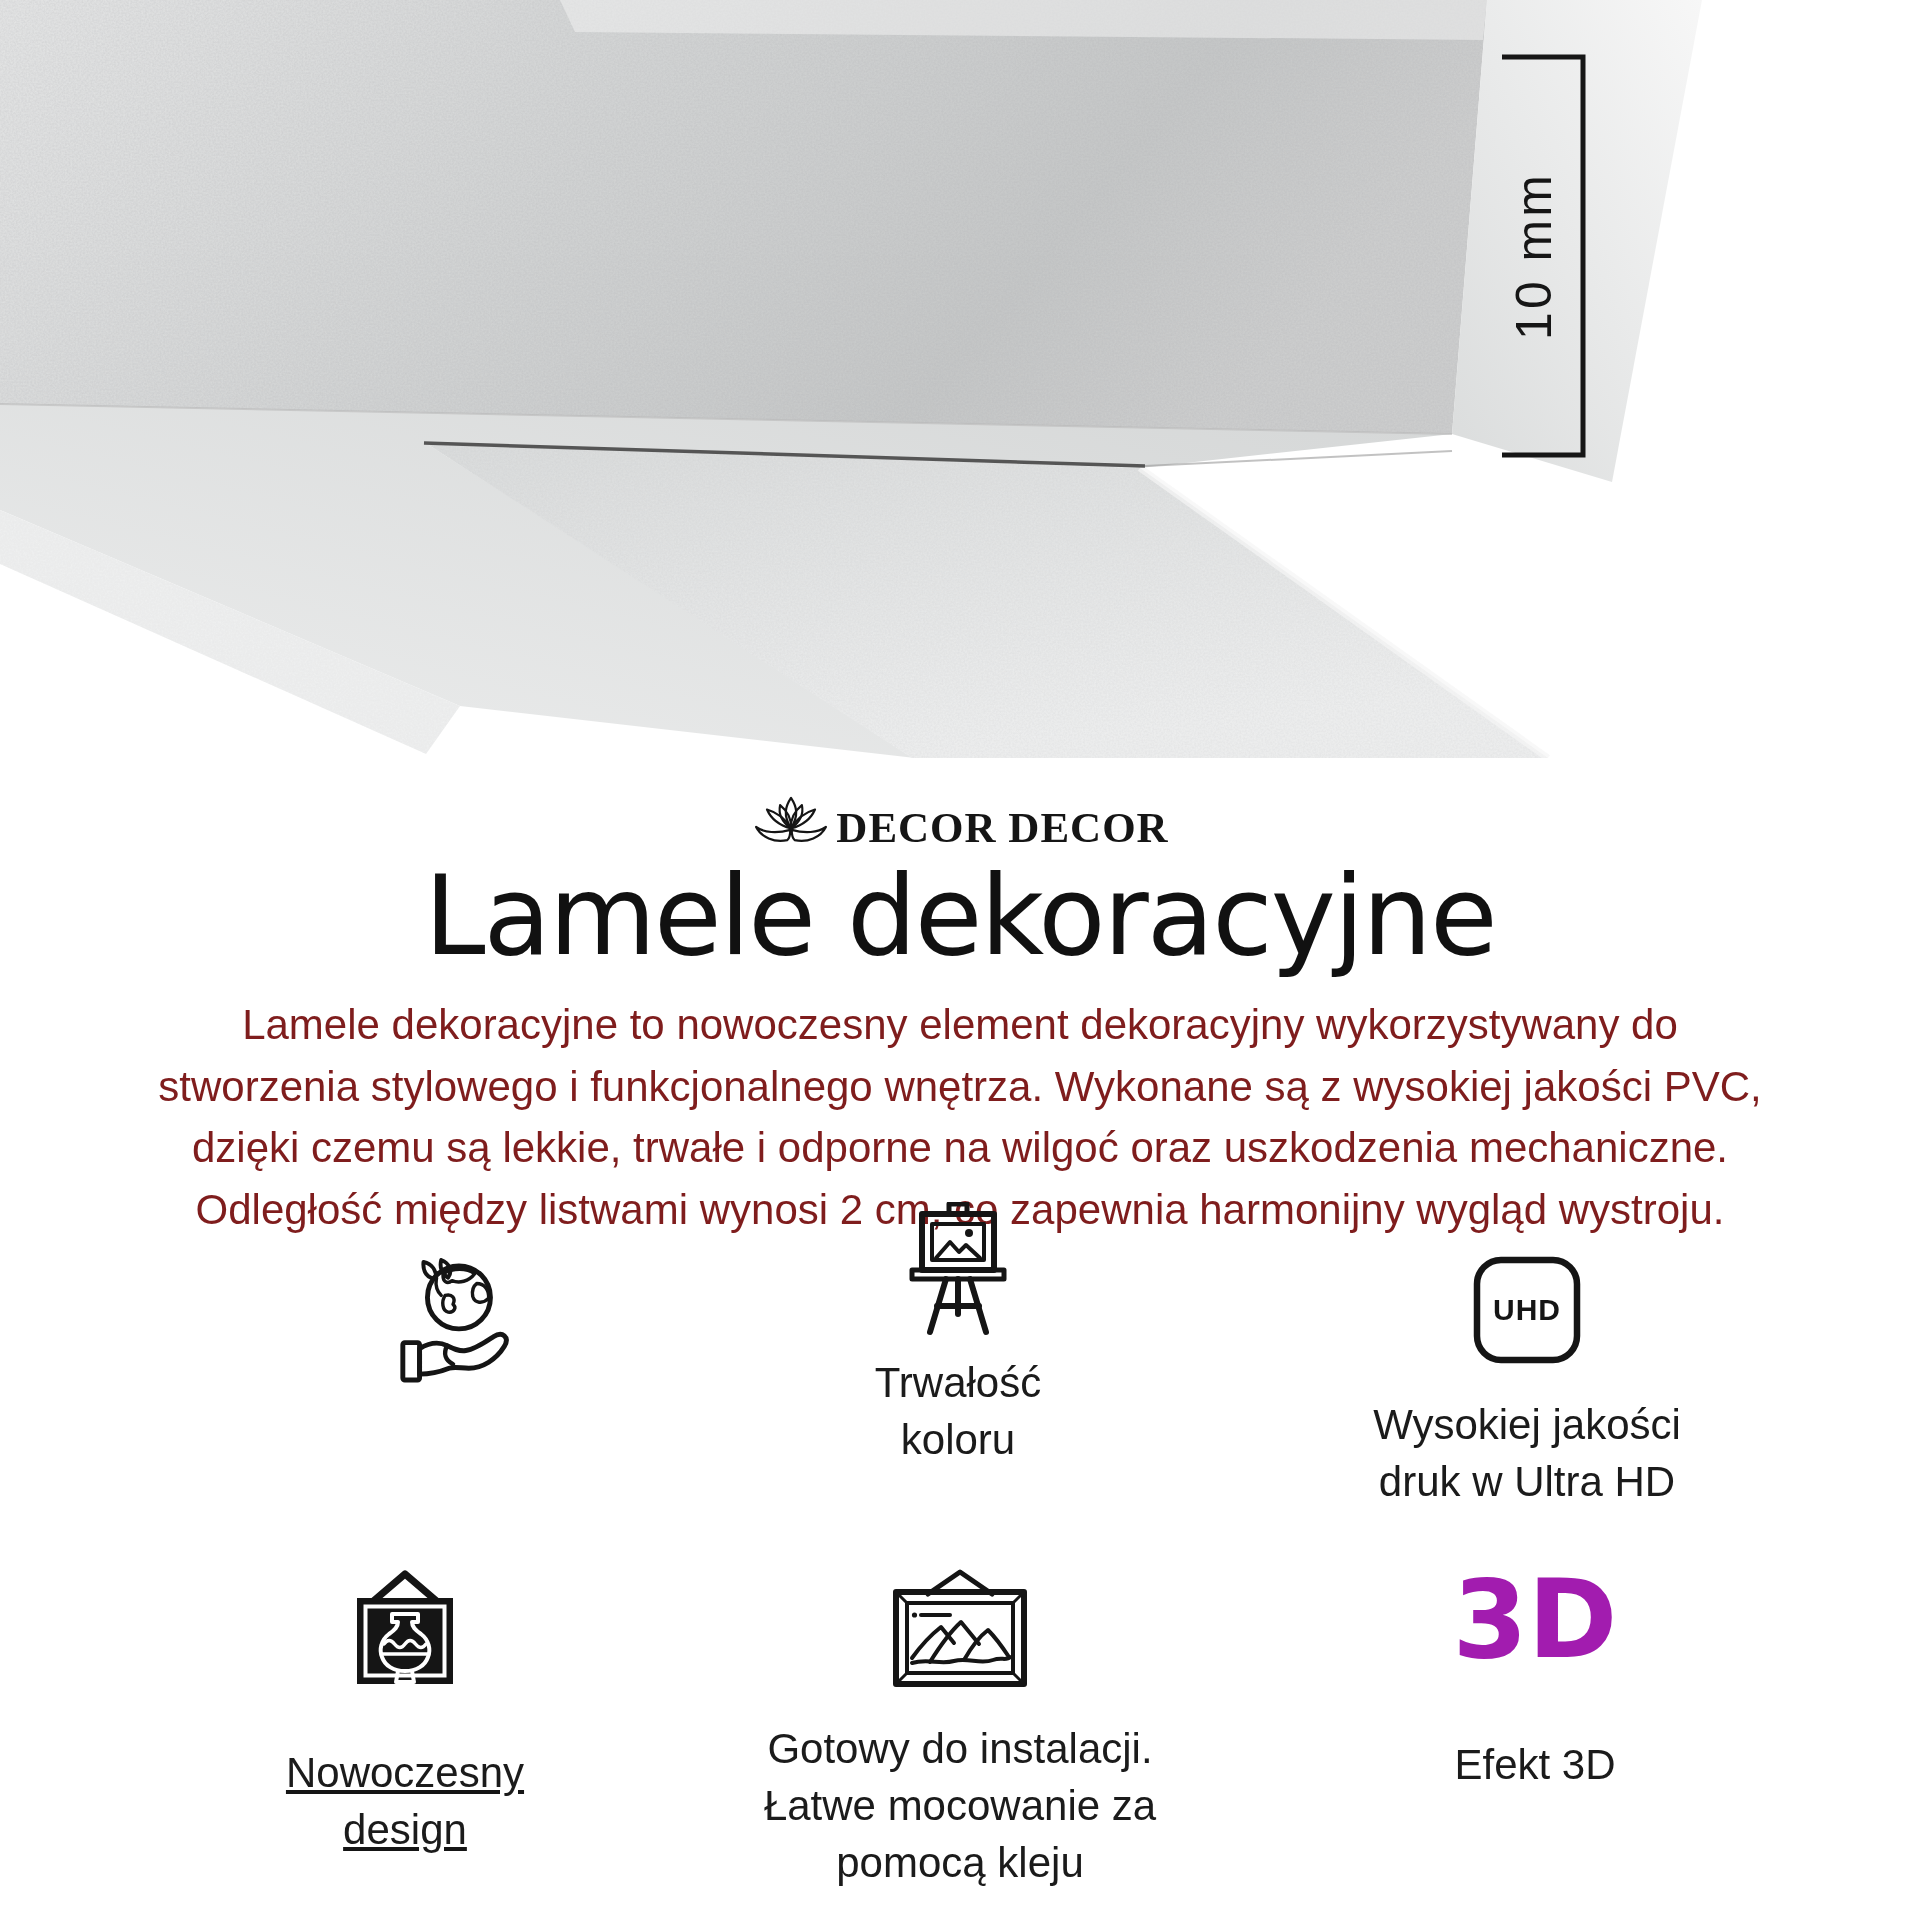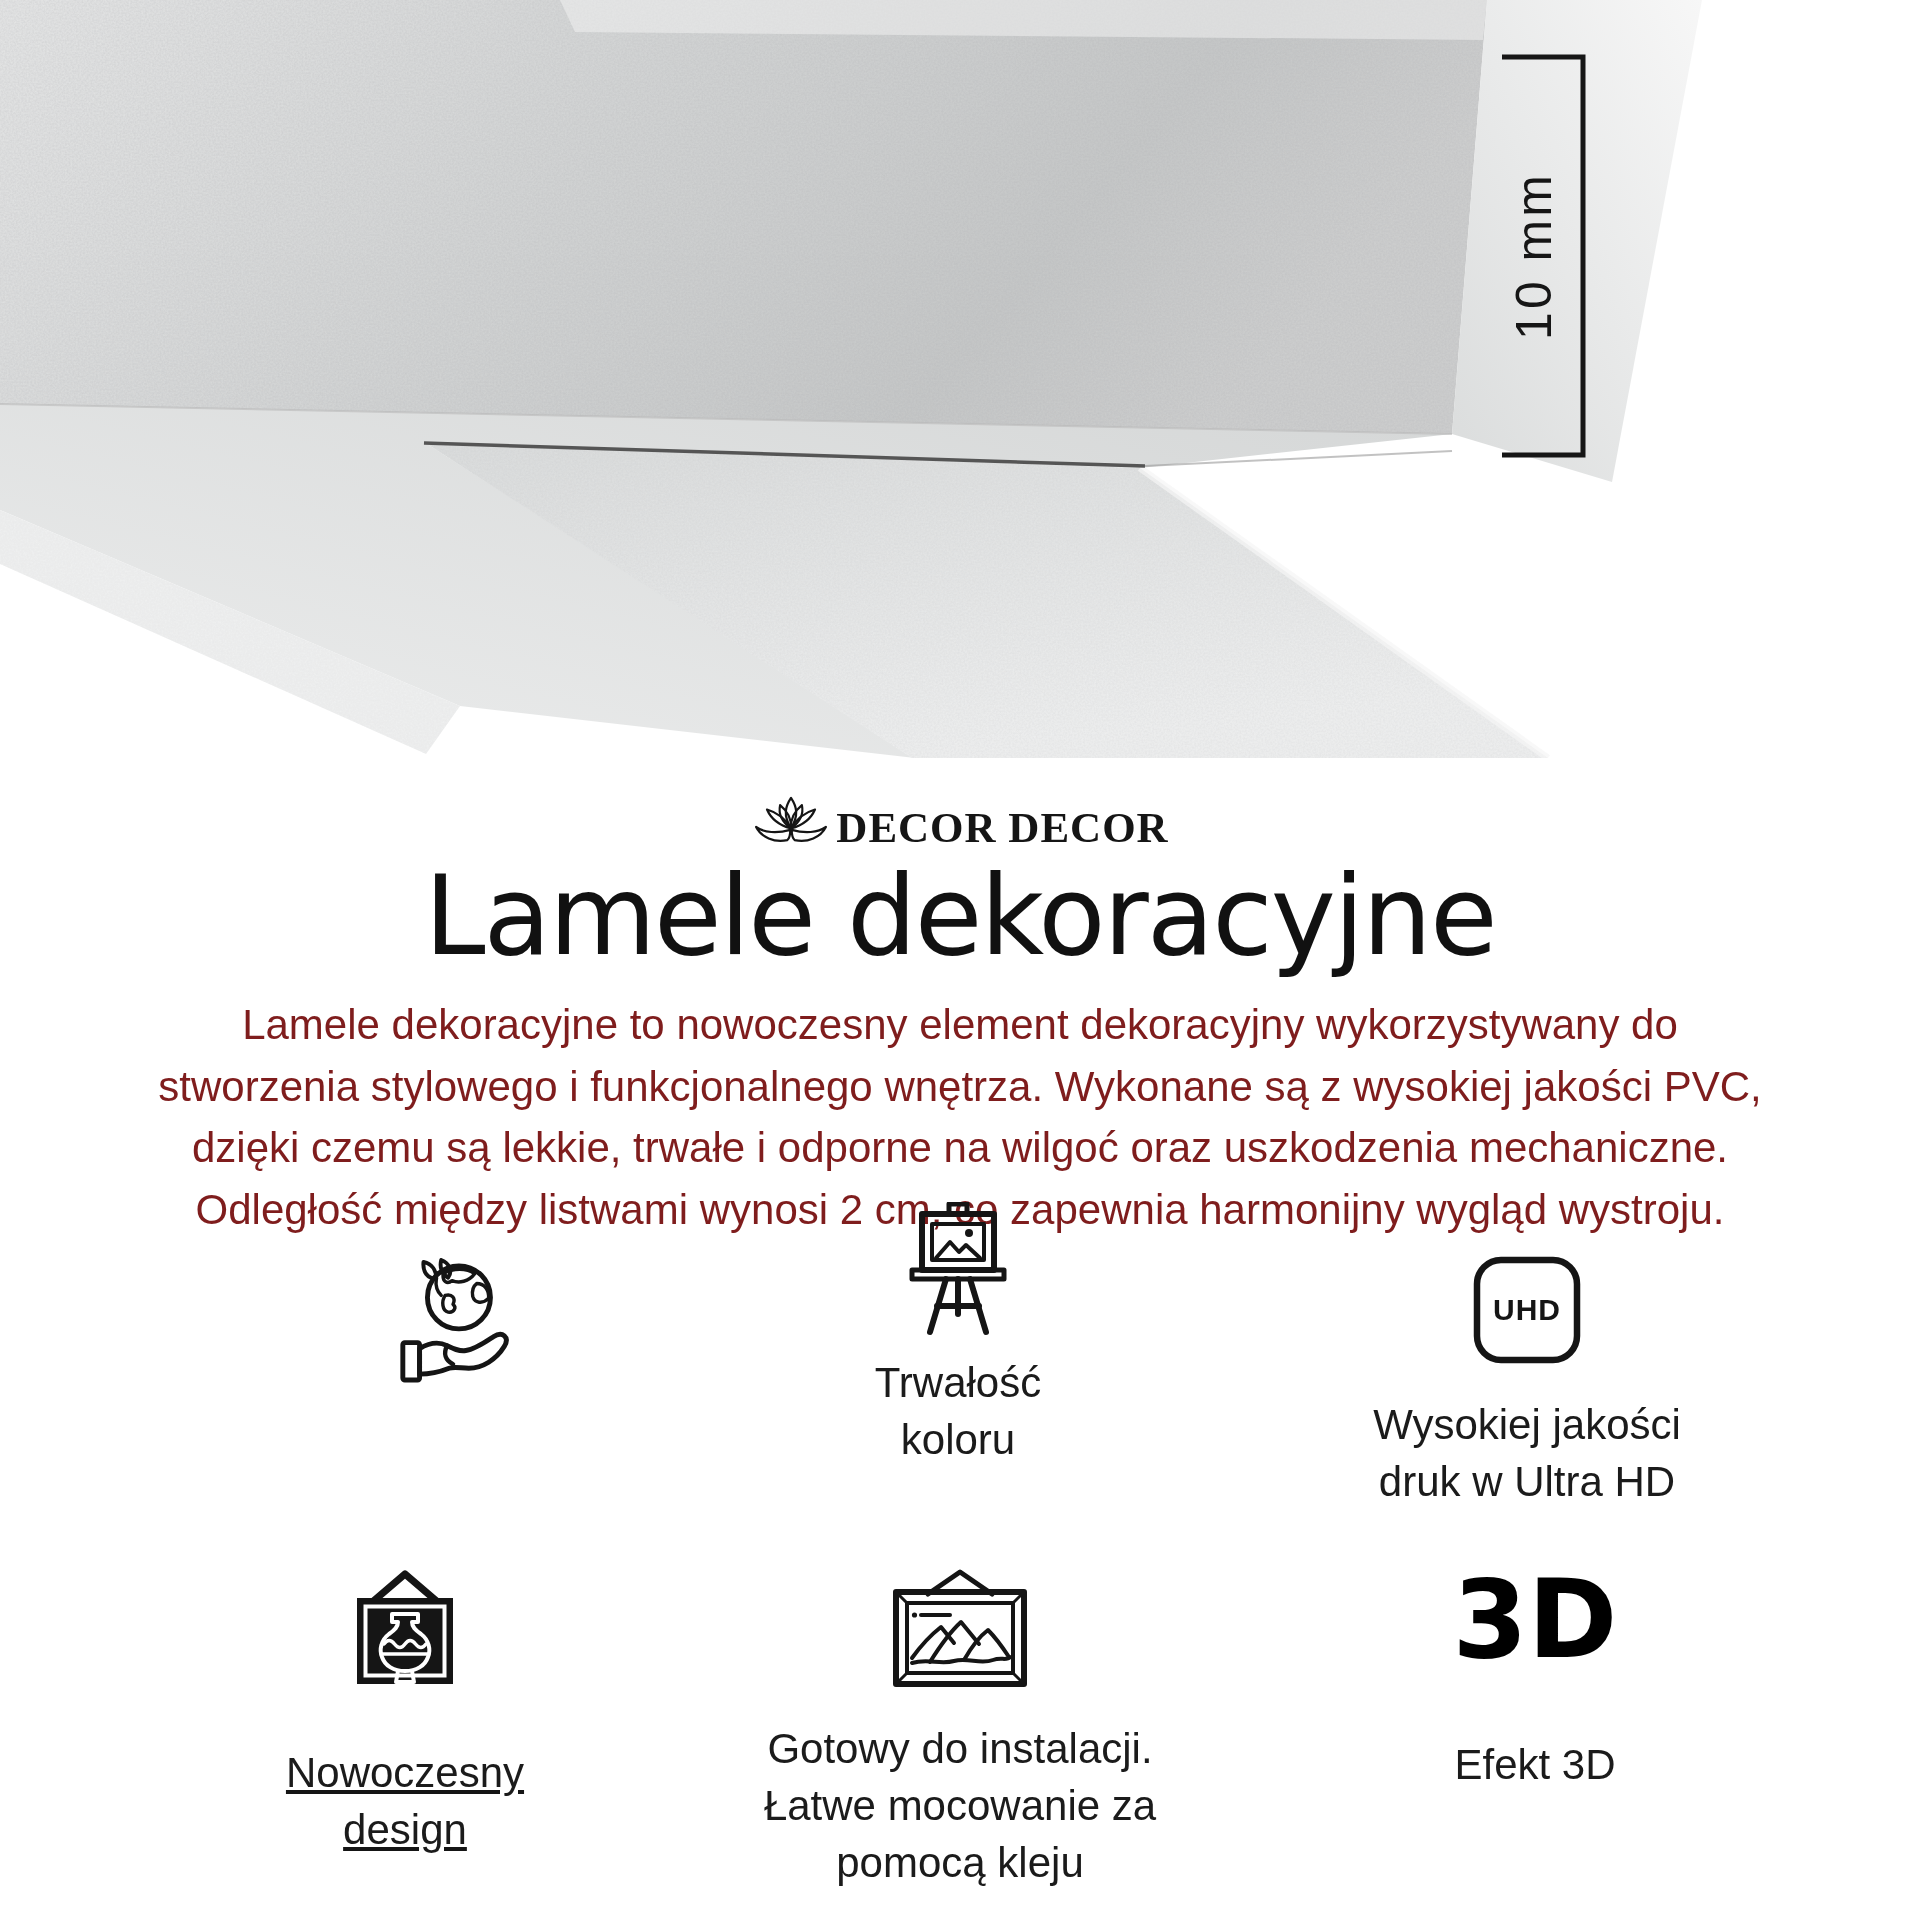--- a/index.html
+++ b/index.html
@@ -17,21 +17,21 @@
         font-size:42px;line-height:61.5px;white-space:pre-line;color:#7f1d1d;}
   .cell{position:absolute;text-align:center;}
   .cell svg{display:block;margin:0 auto;}
   .fcap{font-size:42px;line-height:57px;white-space:pre-line;color:#1b1b1b;}
   #f1{left:115px;top:1258px;width:680px;} #f1 .fcap{margin-top:20px;}
   #f2{left:708px;top:1202px;width:500px;} #f2 .fcap{margin-top:18px;}
   #f3{left:1227px;top:1256px;width:600px;} #f3 .fcap{margin-top:32px;}
   #f4{left:105px;top:1562px;width:600px;text-decoration:underline;} #f4 .fcap{margin-top:32px;}
   #f5{left:640px;top:1566px;width:640px;} #f5 .fcap{margin-top:30px;}
   #f6{left:1235px;top:1560px;width:600px;} #f6 .fcap{margin-top:56px;}
-  .big3d{font-family:"DejaVu Sans", sans-serif;font-weight:bold;font-size:108px;line-height:120px;color:#000000;}
+  .big3d{font-family:"DejaVu Sans", sans-serif;font-weight:bold;font-size:108px;line-height:120px;color:#a21caf;}
   .uhd-text{font-family:"Liberation Sans", sans-serif;font-weight:600;}
 </style>
 </head>
 <body>
 
 <div class="page">
 
   <div class="photo">
     <svg width="1920" height="758" viewBox="0 0 1920 758" xmlns="http://www.w3.org/2000/svg">
       <defs>

